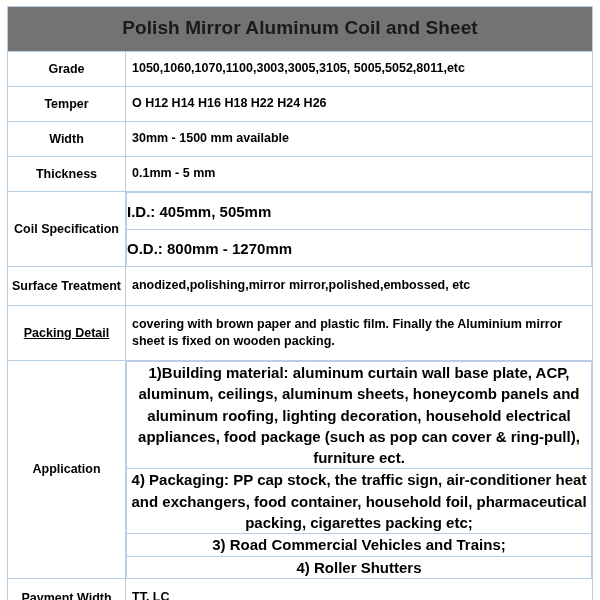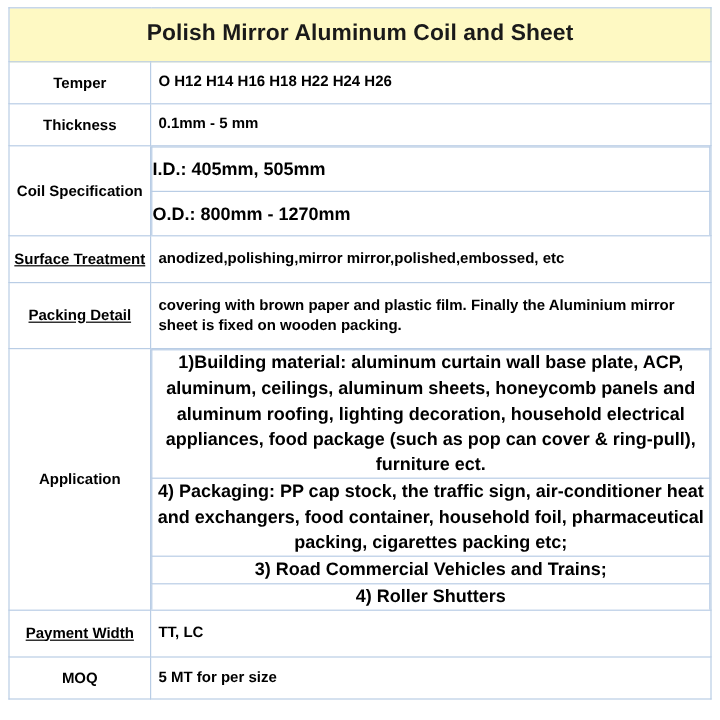--- a/index.html
+++ b/index.html
@@ -26,21 +26,21 @@
     border-collapse: collapse;
     table-layout: fixed;
     border: 1px solid #b9cde5;
   }
   table.spec td {
     border: 1px solid #b9cde5;
     padding: 0;
     vertical-align: middle;
   }
   .title-cell {
-    background: #fef9c3;
+    background: #737373;
     text-align: center;
     height: 34px;
     padding: 4px 0 6px 0 !important;
   }
   .title-text {
     font-size: 19px;
     font-weight: bold;
     color: #1a1a1a;
     letter-spacing: 0.1px;
   }
@@ -77,44 +77,52 @@
     border-bottom: none;
     margin-left: 24px;
   }
   .app-table td {
     padding: 5px 4px 5px 6px;
     line-height: 1.42;
     vertical-align: top;
     text-align: center;
   }
   .row-h-small { height: 24px; }
-  .row-h-med { height: 28px; text-decoration: underline; }
+  .row-h-med { height: 28px; }
 </style>
 </head>
 <body>
 
 <div class="sheet">
   <table class="spec">
     <colgroup>
       <col style="width:118px">
       <col>
     </colgroup>
     <tbody>
       <tr>
         <td class="title-cell" colspan="2">
           <span class="title-text">Polish Mirror Aluminum Coil and Sheet</span>
         </td>
       </tr>
 
+      <tr>
+        <td class="label-cell row-h-small">Grade</td>
+        <td class="value-cell">1050,1060,1070,1100,3003,3005,3105, 5005,5052,8011,etc</td>
+      </tr>
 
       <tr>
         <td class="label-cell row-h-small">Temper</td>
         <td class="value-cell">O H12 H14 H16 H18 H22 H24 H26</td>
       </tr>
 
+      <tr>
+        <td class="label-cell row-h-small">Width</td>
+        <td class="value-cell">30mm - 1500 mm available</td>
+      </tr>
 
       <tr>
         <td class="label-cell row-h-small">Thickness</td>
         <td class="value-cell">0.1mm - 5 mm</td>
       </tr>
 
       <tr>
         <td class="label-cell">Coil Specification</td>
         <td>
           <table class="sub-table">

